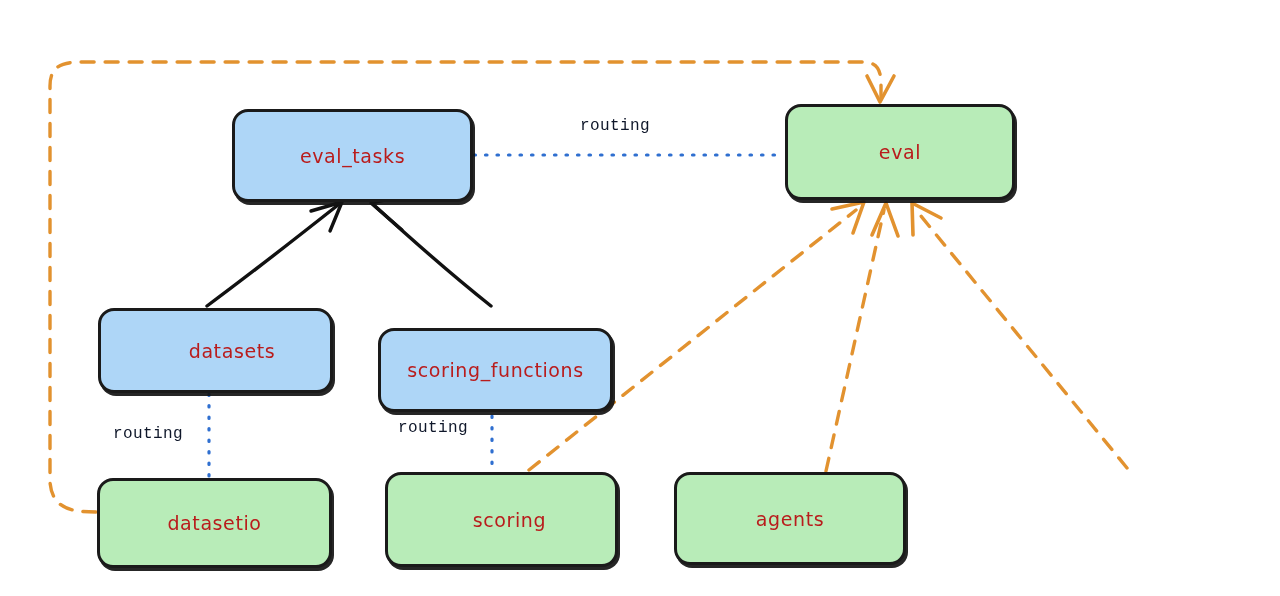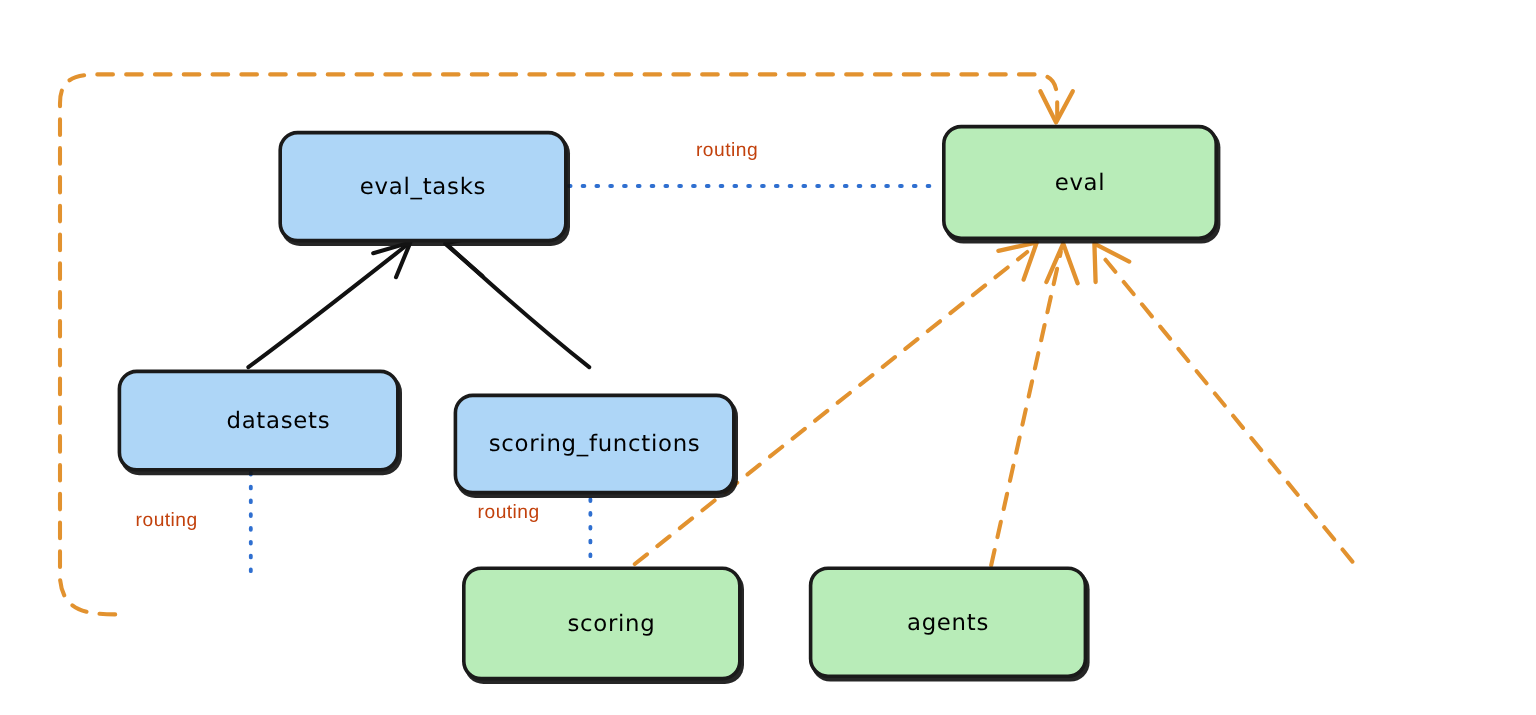--- a/index.html
+++ b/index.html
@@ -32,32 +32,32 @@
     border-radius: 16px;
     display: flex;
     align-items: center;
     justify-content: center;
     box-shadow: 2px 3px 0 0 rgba(20,20,20,0.92);
   }
   .node .node-label {
     font-family: "DejaVu Sans", sans-serif;
     font-size: 19px;
     letter-spacing: 0.6px;
-    color: #000000;
+    color: #b91c1c;
     white-space: nowrap;
     user-select: none;
   }
   .node.api { background: #aed6f7; }
   .node.provider { background: #b8ecb8; }
 
   .edge-label {
     position: absolute;
-    font-family: Liberation Sans, sans-serif;
+    font-family: Liberation Mono, monospace;
     font-size: 16px;
-    color: #c2410c;
+    color: #0f172a;
     letter-spacing: 0.4px;
     white-space: nowrap;
     user-select: none;
     text-align: right;
   }
 </style>
 </head>
 <body>
 
 <div id="diagram-root">
@@ -116,20 +116,23 @@
   </div>
 
   <div class="node api" style="left:98px; top:308px; width:235px; height:85px;padding-left:33px;">
     <span class="node-label">datasets</span>
   </div>
 
   <div class="node api" style="left:378px; top:308px; width:235px; height:84px;margin-top:20px;">
     <span class="node-label">scoring_functions</span>
   </div>
 
+  <div class="node provider" style="left:97px; top:478px; width:235px; height:90px;">
+    <span class="node-label">datasetio</span>
+  </div>
 
   <div class="node provider" style="left:385px; top:472px; width:233px; height:95px;padding-left:16px;">
     <span class="node-label">scoring</span>
   </div>
 
   <div class="node provider" style="left:674px; top:472px; width:232px; height:93px;">
     <span class="node-label">agents</span>
   </div>
 
 

